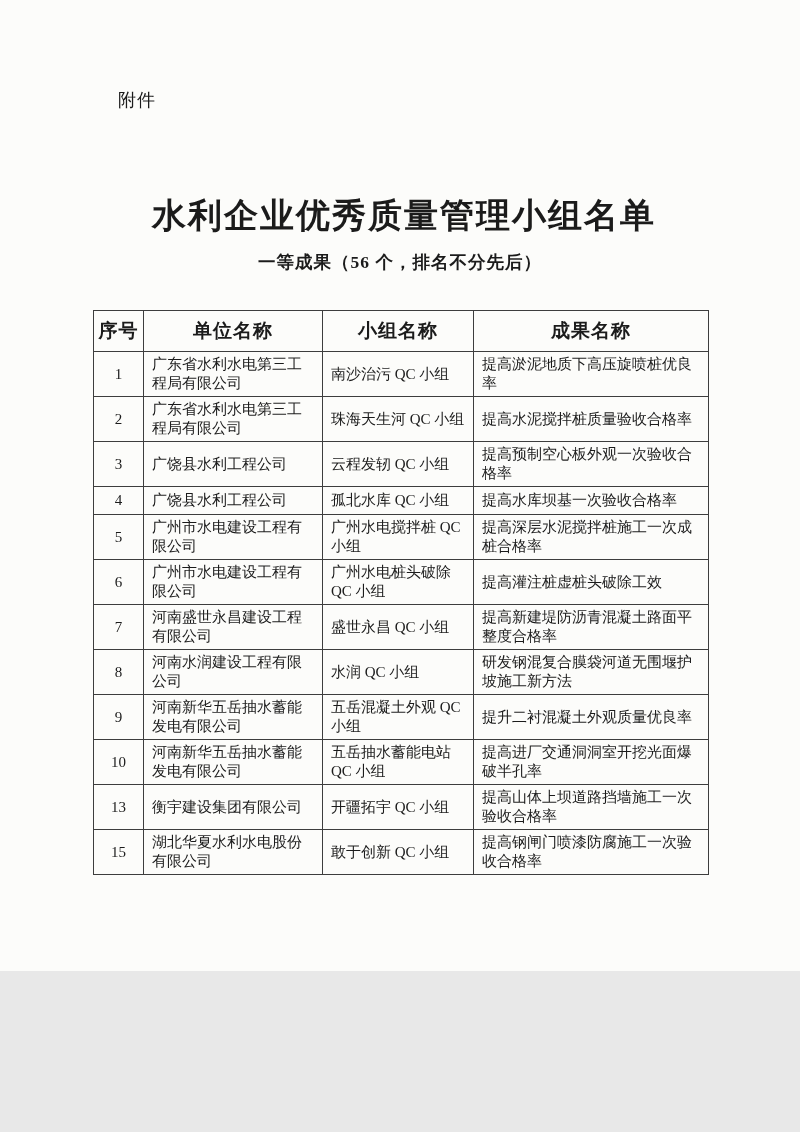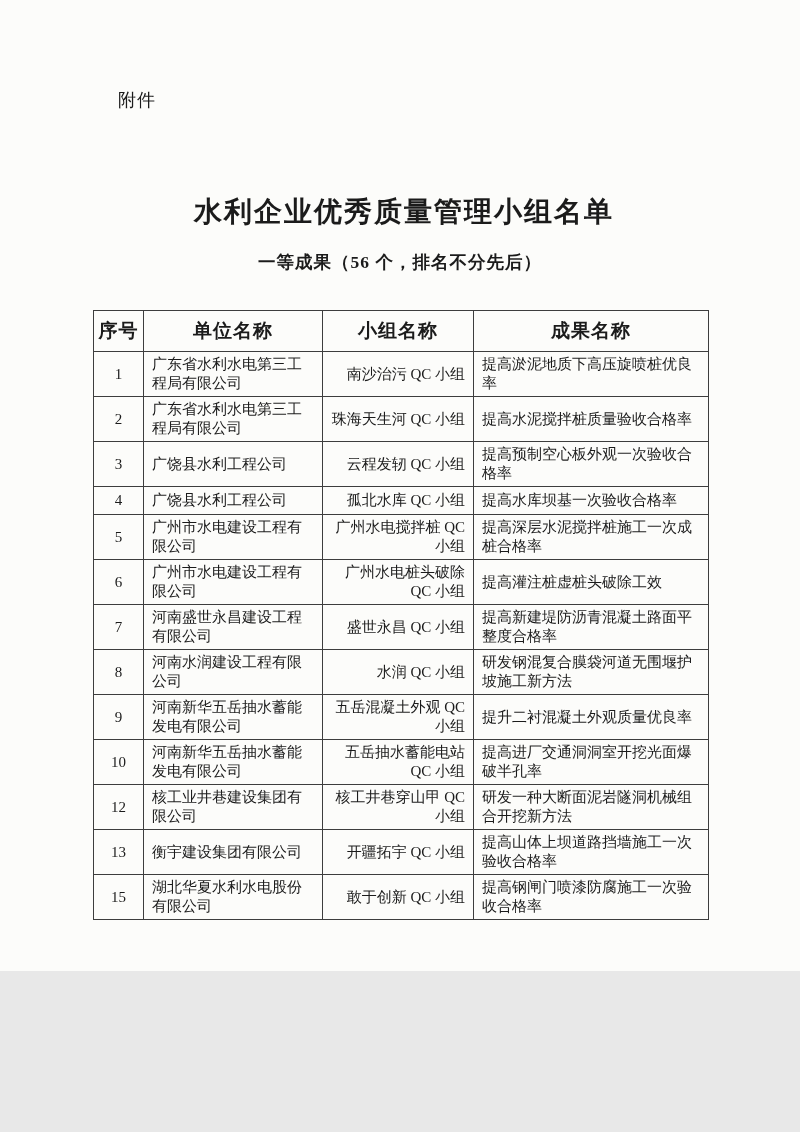--- a/index.html
+++ b/index.html
@@ -20,21 +20,21 @@
     top: 88px;
     font-size: 18px;
     letter-spacing: 1px;
   }
   .doc-title {
     position: absolute;
     left: 8px;
     right: 0;
     top: 193px;
     text-align: center;
-    font-size: 28px;
+    font-size: 34px;
     font-weight: bold;
     letter-spacing: 2px;
   }
   .doc-subtitle {
     position: absolute;
     left: 0;
     right: 0;
     top: 250px;
     text-align: center;
     font-size: 17.5px;
@@ -65,21 +65,21 @@
   table.results td {
     font-size: 15px;
     line-height: 19px;
     padding: 3px 8px;
   }
   td.col0 {
     text-align: center;
     padding: 3px 2px;
   }
   td.col1 { padding-left: 8px; padding-right: 6px; }
-  td.col2 { padding-left: 8px; padding-right: 6px; text-align: right; }
+  td.col2 { padding-left: 8px; padding-right: 6px; }
   td.col3 { padding-left: 12px; padding-right: 13px; }
   tbody tr { min-height: 28px; }
   tbody td { height: 28px; }
   .page-number {
     position: absolute;
     top: 1024px;
     right: 117px;
     font-size: 16px;
     letter-spacing: 3px;
     color: #2a2a2a;
@@ -166,26 +166,20 @@
           <td class="col2">五岳混凝土外观 QC 小组</td>
           <td class="col3">提升二衬混凝土外观质量优良率</td>
         </tr>
         <tr>
           <td class="col0">10</td>
           <td class="col1">河南新华五岳抽水蓄能发电有限公司</td>
           <td class="col2">五岳抽水蓄能电站 QC 小组</td>
           <td class="col3">提高进厂交通洞洞室开挖光面爆破半孔率</td>
         </tr>
         <tr>
-          <td class="col0">12</td>
-          <td class="col1">核工业井巷建设集团有限公司</td>
-          <td class="col2">核工井巷穿山甲 QC 小组</td>
-          <td class="col3">研发一种大断面泥岩隧洞机械组合开挖新方法</td>
-        </tr>
-        <tr>
           <td class="col0">13</td>
           <td class="col1">衡宇建设集团有限公司</td>
           <td class="col2">开疆拓宇 QC 小组</td>
           <td class="col3">提高山体上坝道路挡墙施工一次验收合格率</td>
         </tr>
         <tr>
           <td class="col0">15</td>
           <td class="col1">湖北华夏水利水电股份有限公司</td>
           <td class="col2">敢于创新 QC 小组</td>
           <td class="col3">提高钢闸门喷漆防腐施工一次验收合格率</td>

